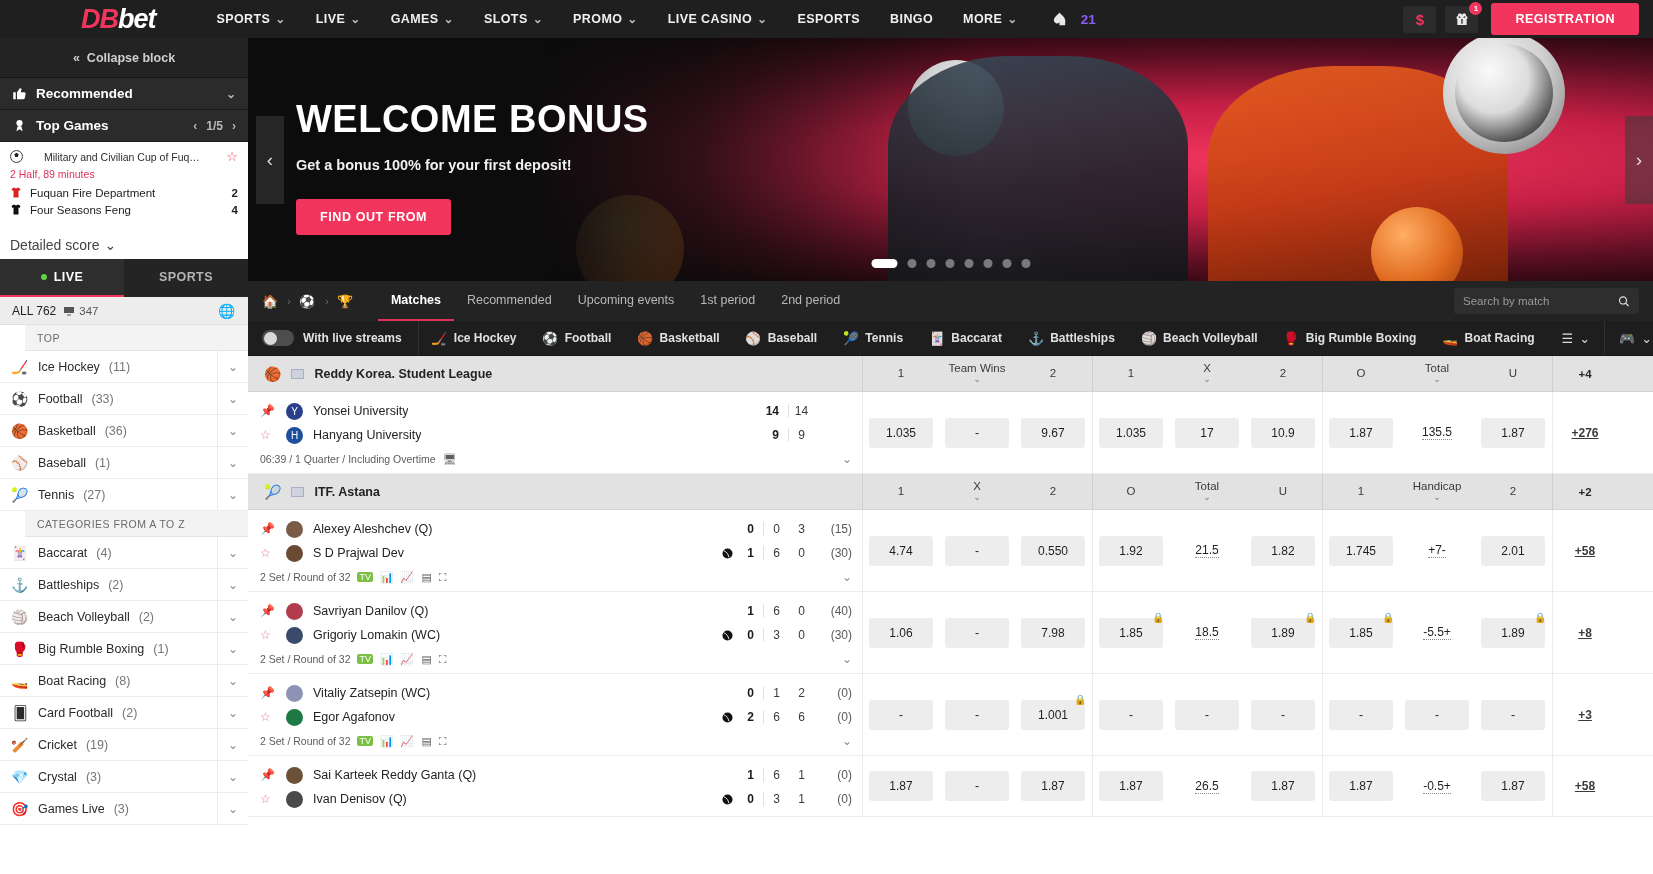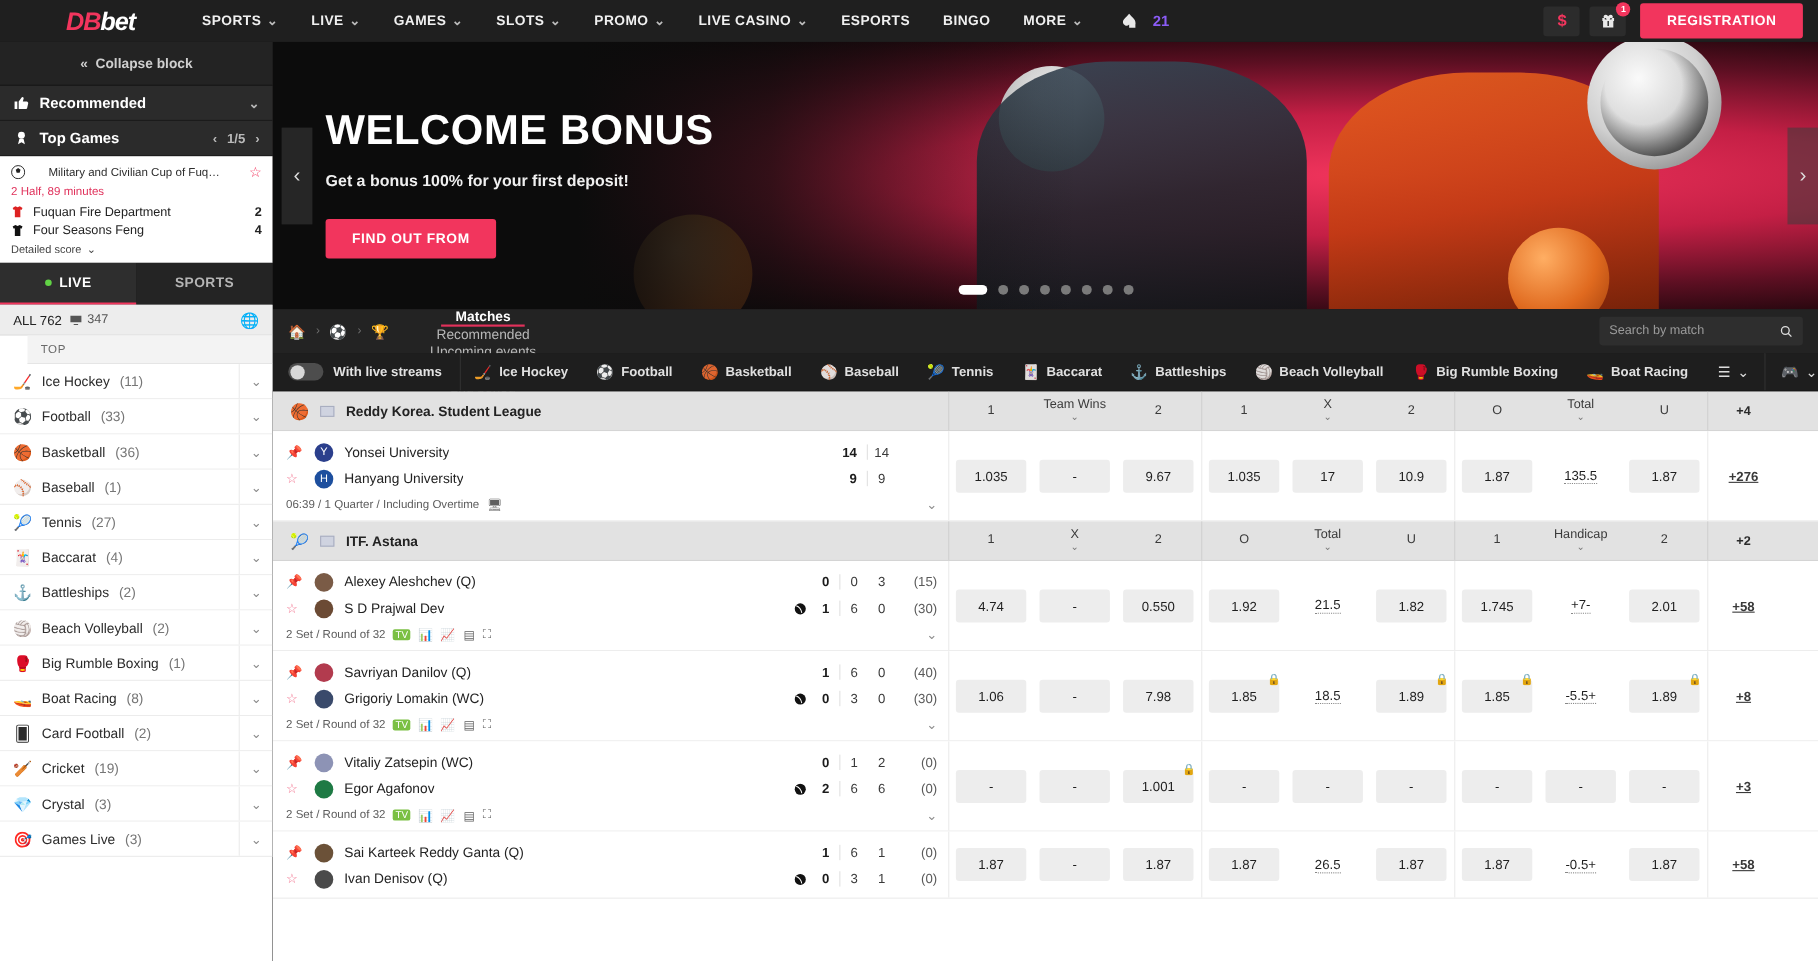--- a/index.html
+++ b/index.html
@@ -9,21 +9,21 @@
     font-family: "Liberation Sans", sans-serif;
     overflow: hidden;
   }
   .app { width: 1653px; height: 874px; position: relative; display: flex; flex-direction: column; }
 
   
   .header {
     height: 38px; background: #1f1f1f; display: flex; align-items: center;
     padding: 0 14px; flex: 0 0 38px; position: relative; z-index: 40;
   }
-  .logo { display: flex; align-items: flex-start; margin-left: 46px; margin-right: 46px; font-size: 23px; font-weight: 800; font-style: italic; letter-spacing: -1px; }
+  .logo { display: flex; align-items: flex-start; margin-left: 67px; margin-right: 46px; font-size: 27px; font-weight: 800; font-style: italic; letter-spacing: -1px; }
   .logo .db { color: #f2355d; }
   .logo .bet { color: #fff; }
   .nav { display: flex; align-items: center; gap: 0px; }
   .nav-item {
     color: #f0f0f0; font-size: 12.5px; font-weight: 700; letter-spacing: .4px;
     padding: 8px 15px; cursor: pointer; display: flex; align-items: center; gap: 5px; white-space: nowrap;
   }
   .spade-wrap { display:flex; align-items:center; gap:13px; margin-left: 18px; }
   .spade { width: 17px; height: 17px; color:#e8e8e8; }
   .spade-num { color:#8b5cf6; font-size: 13.5px; font-weight:700; }
@@ -60,21 +60,21 @@
   }
   .sb-section-hdr .right { margin-left: auto; display:flex; align-items:center; gap:9px; color:#b9b9b9; font-size: 12px; font-weight:600;}
   .topgame-card { background: #fff; margin: 0; padding: 7px 10px 6px 10px; }
   .tg-title-row { display: flex; align-items: center; gap: 21px; }
   .tg-title { font-size: 10.5px; color: #2e2e2e; flex: 1; white-space: nowrap; overflow: hidden; text-overflow: ellipsis; }
   .tg-star { color: #f2355d; font-size: 13px; cursor: pointer; }
   .tg-time { color: #e0315b; font-size: 10.5px; margin: 4px 0 4px 0; }
   .tg-team { display: flex; align-items: center; gap: 8px; padding: 2px 0; font-size: 11.5px; color: #222; }
   .tg-team .score { margin-left: auto; font-weight: 600; }
   .tg-shirt { width: 12px; height: 13px; }
-  .tg-detail { display: flex; align-items: center; gap: 5px; font-size: 10px; color: #444; margin-top: 3px; cursor: pointer; }
+  .tg-detail { display: flex; align-items: center; gap: 5px; font-size: 14px; color: #444; margin-top: 19px; cursor: pointer; }
 
   .lsp-tabs { display: flex; height: 38px; background: #1b1b1b; }
   .lsp-tab {
     flex: 1; display: flex; align-items: center; justify-content: center; gap: 7px;
     color: #b5b5b5; font-size: 12.5px; font-weight: 700; letter-spacing: .4px; cursor: pointer;
     background:#242424; border-bottom: 2px solid transparent;
   }
   .lsp-tab.active { color: #fff; background: #2e2e2e; border-bottom-color: #f2355d; }
   .live-dot { width: 6px; height: 6px; border-radius: 50%; background: #61d345; }
 
@@ -135,21 +135,21 @@
   }
   .bn-left { left: 8px; } .bn-right { right: 0px; }
   .dots { position: absolute; bottom: 13px; left: 50%; transform: translateX(-50%); display: flex; gap: 10px; z-index: 4; }
   .dot { width: 9px; height: 9px; border-radius: 50%; background: #7a7a7a; cursor: pointer; }
   .dot.active { width: 26px; border-radius: 5px; background: #fff; }
 
   
   .tabsbar { height: 40px; background: #232323; display: flex; align-items: center; flex: 0 0 40px; padding-left: 14px; }
   .breadcrumb { display: flex; align-items: center; gap: 9px; color: #cfcfcf; font-size: 13px; padding-right: 16px; }
   .bc-sep { color: #6e6e6e; font-size: 11px; }
-  .tabs { display: flex; align-items: center; height: 100%; margin-left: 8px; flex-direction: column; }
+  .tabs { display: flex; align-items: center; height: 100%; margin-left: 8px; }
   .tab {
     color: #b8b8b8; font-size: 12.5px; padding: 0 13px; height: 100%; display: flex; align-items: center;
     cursor: pointer; border-bottom: 2px solid transparent; white-space: nowrap;
   }
   .tab.active { color: #fff; font-weight: 700; border-bottom-color: #e0315b; }
   .search-box {
     margin-left: auto; margin-right: 14px; background: #2e2e2e; border-radius: 3px; height: 26px;
     display: flex; align-items: center; padding: 0 9px; width: 185px;
   }
   .search-box input { background: transparent; border: none; outline: none; color: #ddd; font-size: 11.5px; width: 100%; font-family: inherit; }
@@ -388,20 +388,21 @@
               <span>Baseball</span>
               <span class="cnt">(1)</span>
               <span class="chev">⌄</span>
             </div>
             <div class="sb-item">
               <span class="sicon">🎾</span>
               <span>Tennis</span>
               <span class="cnt">(27)</span>
               <span class="chev">⌄</span>
             </div>
+            <div class="sb-group-title">CATEGORIES FROM A TO Z</div>
             <div class="sb-item">
               <span class="sicon">🃏</span>
               <span>Baccarat</span>
               <span class="cnt">(4)</span>
               <span class="chev">⌄</span>
             </div>
             <div class="sb-item">
               <span class="sicon">⚓</span>
               <span>Battleships</span>
               <span class="cnt">(2)</span>

